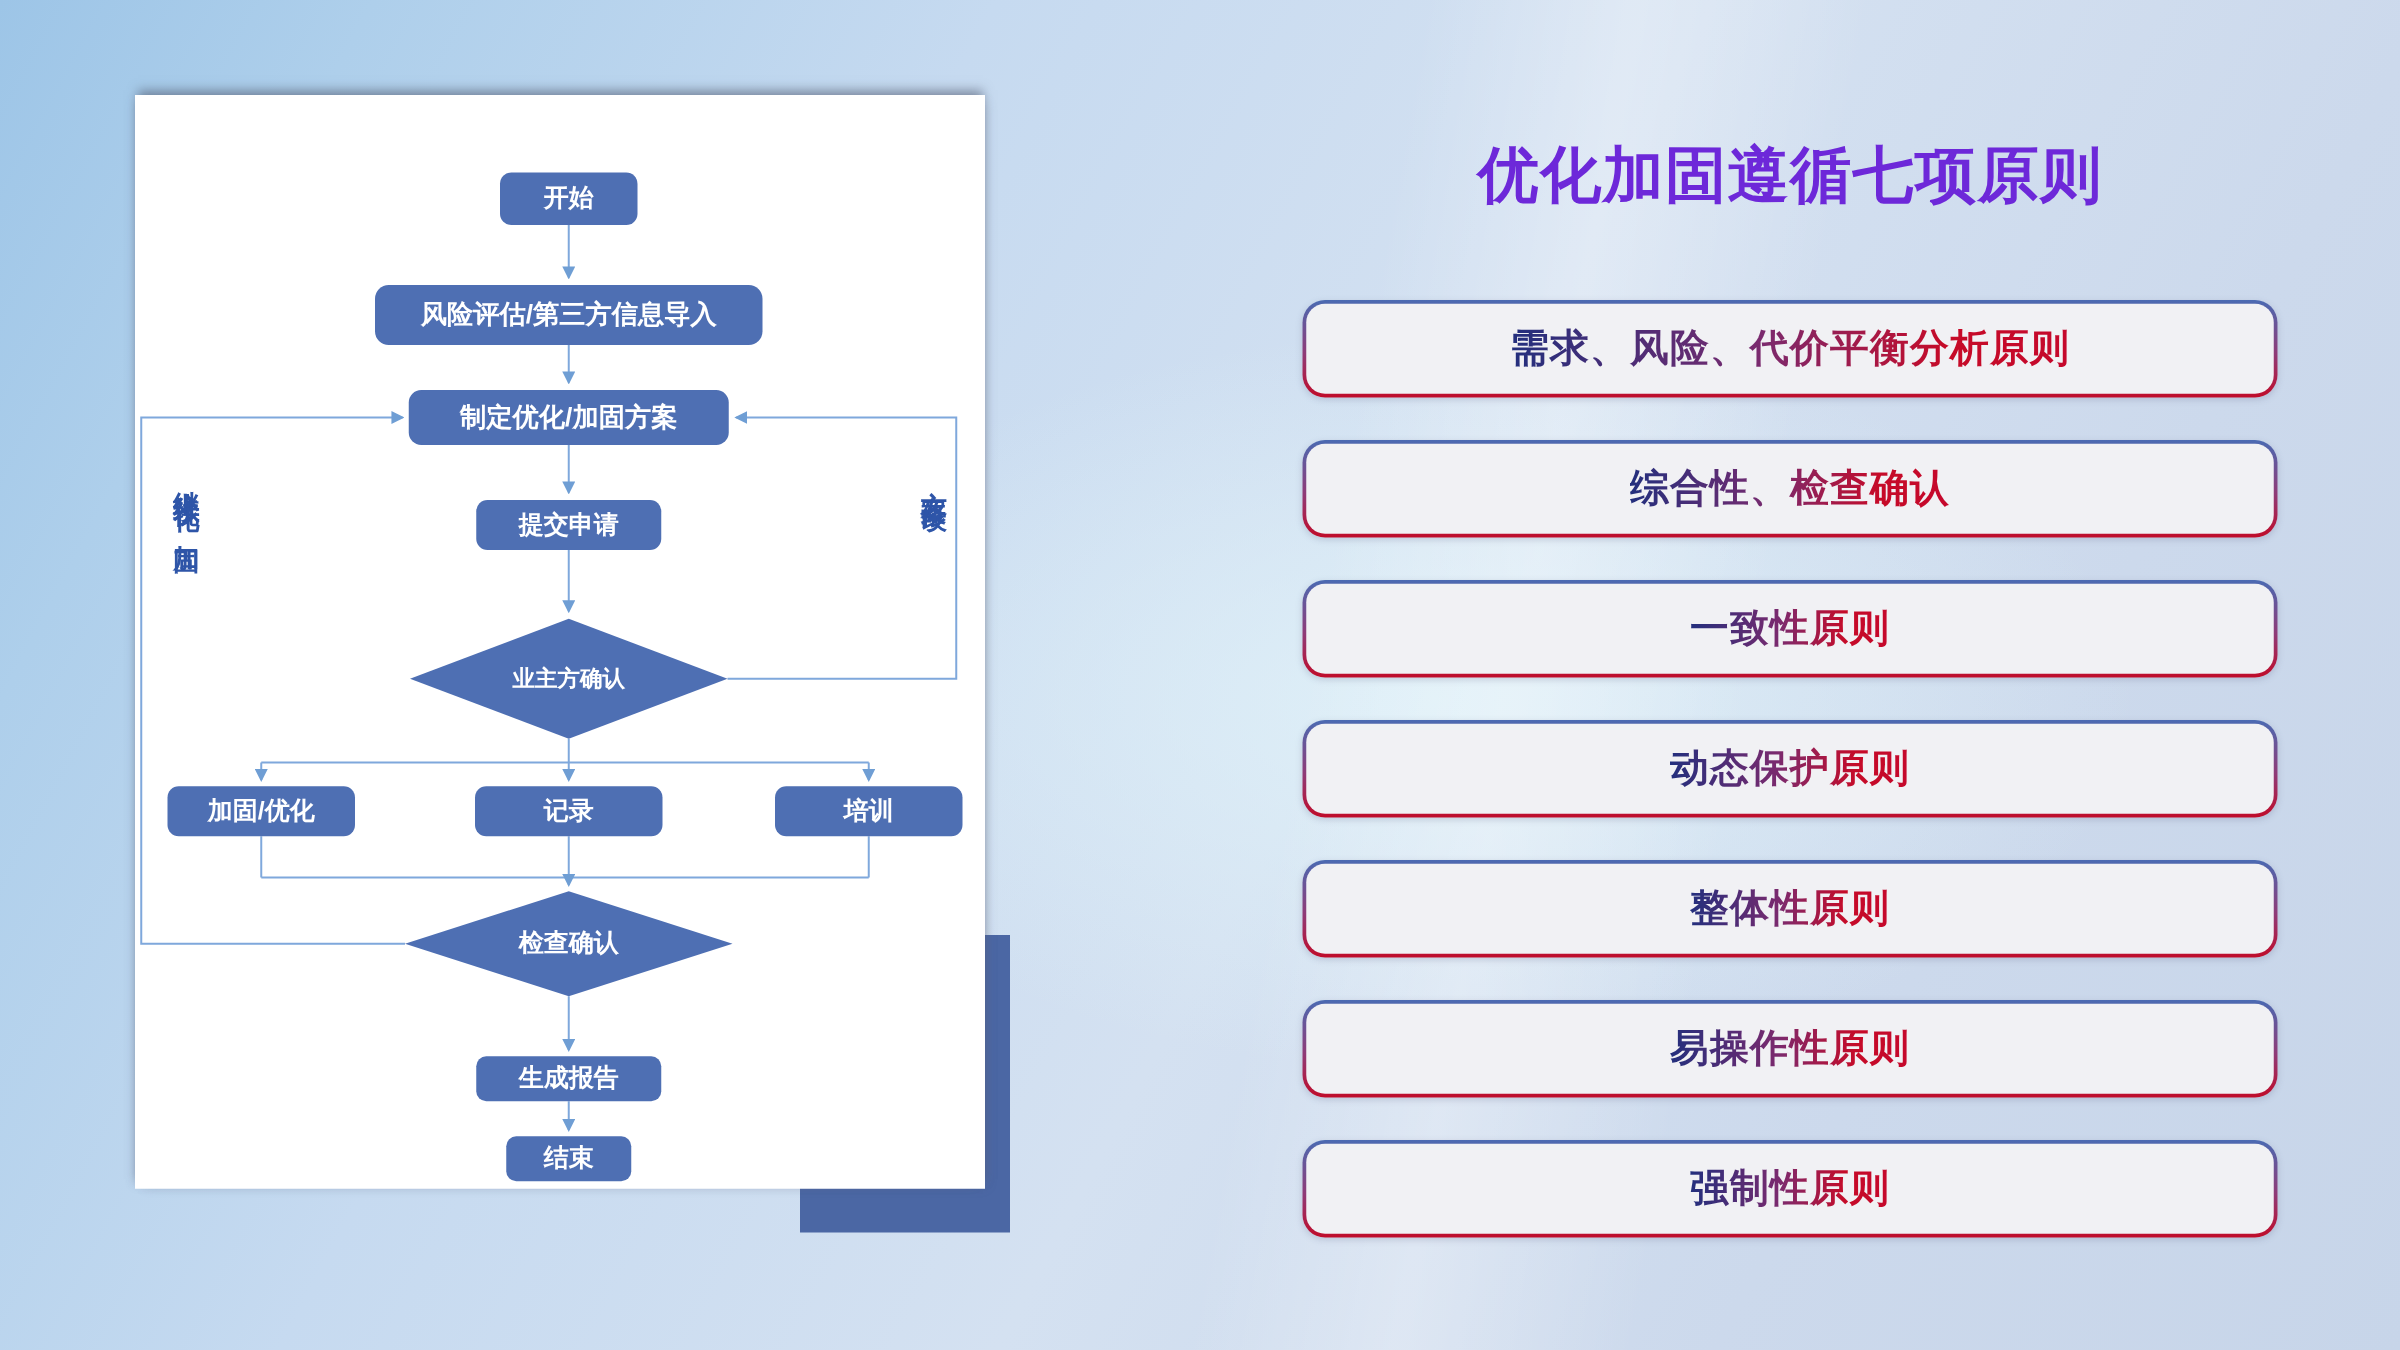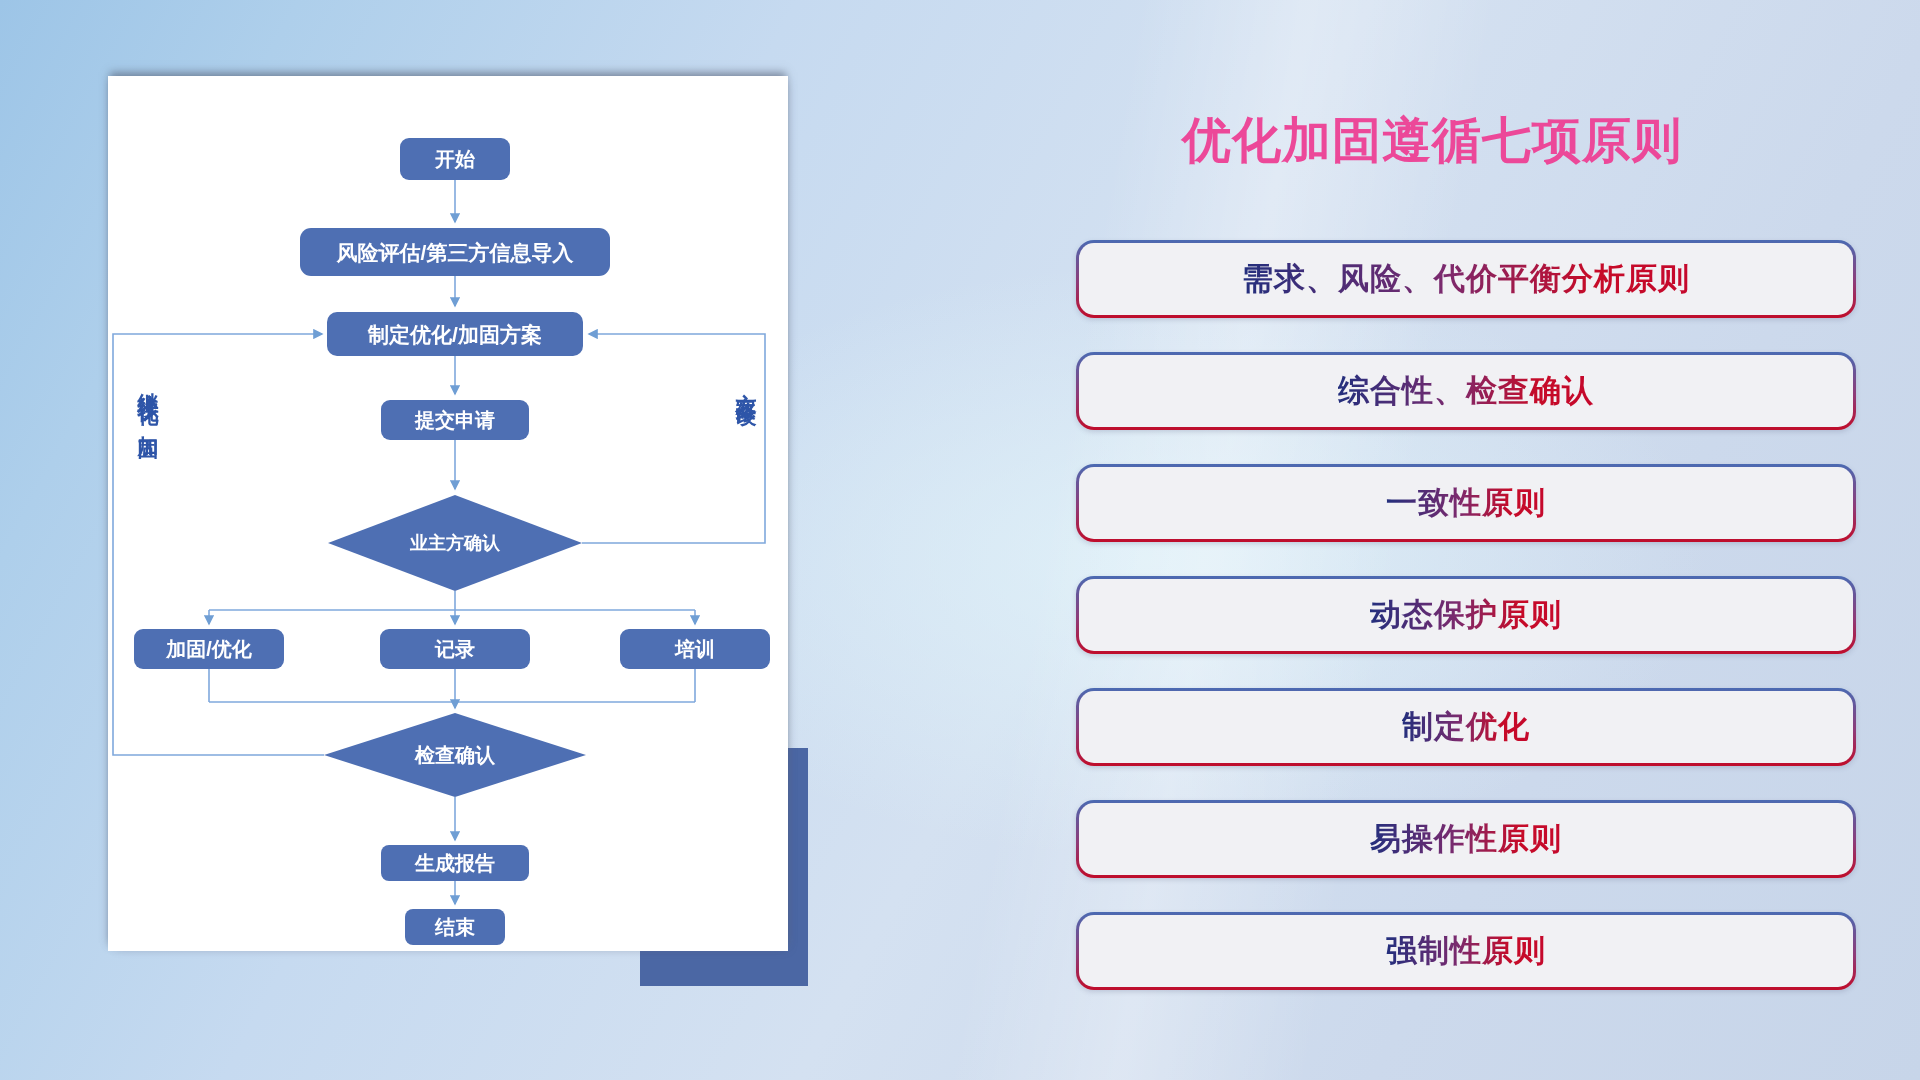--- a/index.html
+++ b/index.html
@@ -30,24 +30,24 @@
   }
   .vlabel{
     position:absolute;writing-mode:vertical-rl;text-orientation:upright;
     font-size:21px;font-weight:700;color:#2e55a8;letter-spacing:4px;line-height:1;
   }
   .vlabel-left{left:30px;top:300px;}
   .vlabel-right{left:628px;top:300px;}
   
   .panel-title{
     position:absolute;left:1032px;top:108px;width:800px;text-align:center;
-    font-size:49px;font-weight:700;color:#ec4899;letter-spacing:1px;z-index:2;
+    font-size:49px;font-weight:700;color:#6d28d9;letter-spacing:1px;z-index:2;
   }
   .principles{
-    position:absolute;left:1076px;top:240px;width:780px;z-index:2;
+    position:absolute;left:1042px;top:240px;width:780px;z-index:2;
     display:flex;flex-direction:column;gap:34px;
   }
   .p-box{
     height:78px;border-radius:18px;padding:3px;box-sizing:border-box;
     background:linear-gradient(180deg,#4b6ab2 0%,#8f3a77 55%,#c00c2a 100%);
     box-shadow:0 2px 5px rgba(110,120,150,.28);
   }
   .p-inner{
     width:100%;height:100%;border-radius:15px;background:#f1f1f4;
     display:flex;align-items:center;justify-content:center;
@@ -167,21 +167,21 @@
       <span class="p-text">一致性原则</span>
     </div>
   </div>
   <div class="p-box">
     <div class="p-inner">
       <span class="p-text">动态保护原则</span>
     </div>
   </div>
   <div class="p-box">
     <div class="p-inner">
-      <span class="p-text">制定优化</span>
+      <span class="p-text">整体性原则</span>
     </div>
   </div>
   <div class="p-box">
     <div class="p-inner">
       <span class="p-text">易操作性原则</span>
     </div>
   </div>
   <div class="p-box">
     <div class="p-inner">
       <span class="p-text">强制性原则</span>

